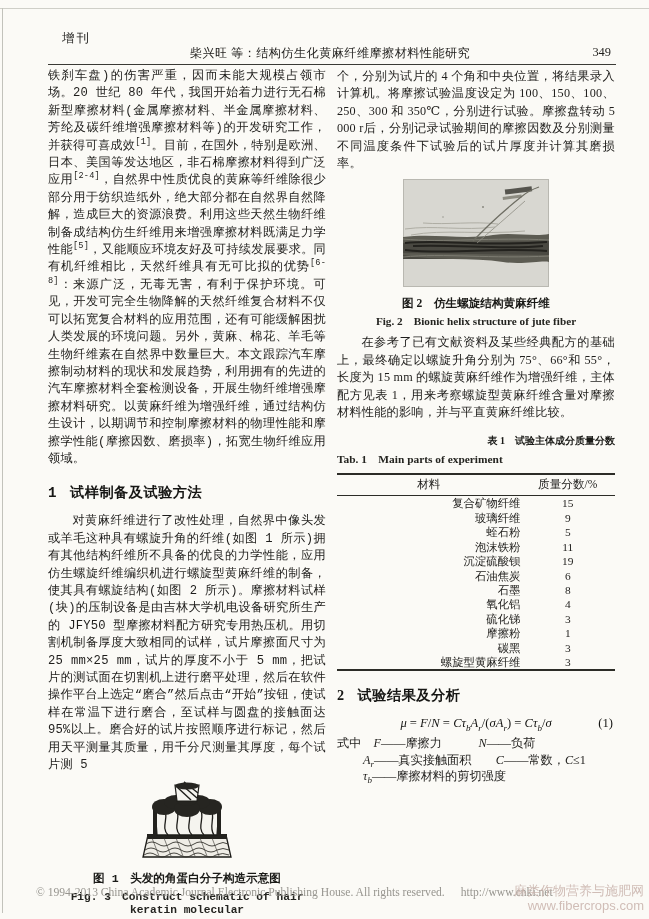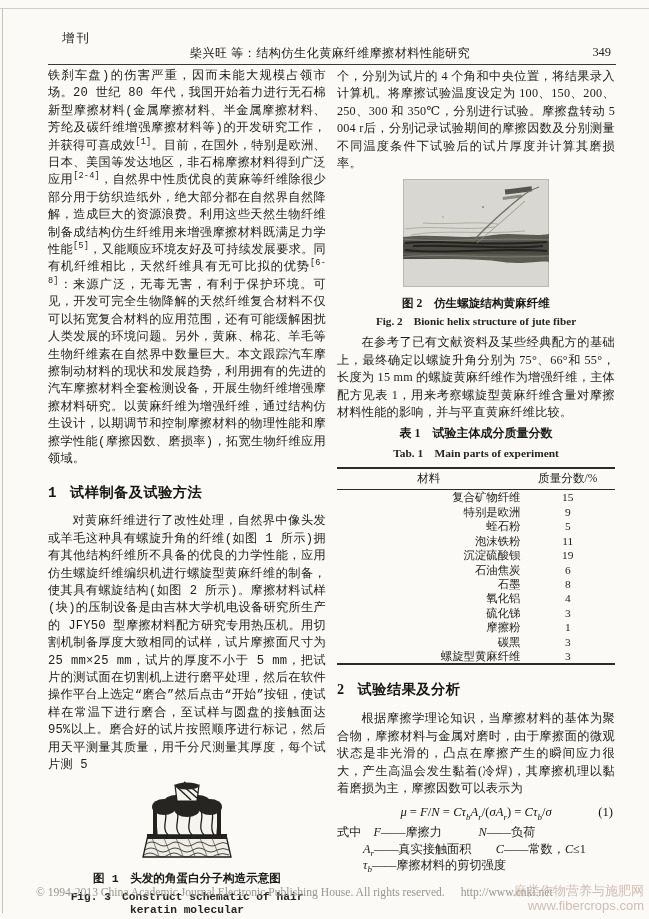--- a/index.html
+++ b/index.html
@@ -27,22 +27,22 @@
   sup{font-size:8.6px;line-height:0;vertical-align:super;}
   sub{font-size:9px;line-height:0;vertical-align:sub;}
 
   .sec-heading{margin:15px 0 11px;font-size:14.2px;font-weight:bold;color:#161614;letter-spacing:0.5px;}
   .sec-num{margin-right:13px;}
 
   .fig-wrap{text-align:center;margin-top:7px;}
   .cap-zh{text-align:center;font-size:11.6px;font-weight:bold;margin-top:5px;color:#1b1b18;}
   .cap-en{text-align:center;font-size:11.2px;font-weight:bold;margin-top:3px;color:#242420;}
 
-  .tbl-title-zh{text-align:center;font-weight:bold;font-size:12px;margin-top:4px;color:#1b1b18;}
-  .tbl-title-en{text-align:center;font-weight:bold;font-size:11.4px;margin-top:4px;color:#242420;}
+  .tbl-title-zh{text-align:right;font-weight:bold;font-size:10px;margin-top:13px;color:#1b1b18;}
+  .tbl-title-en{text-align:left;font-weight:bold;font-size:11.4px;margin-top:4px;color:#242420;}
   table.comp{width:100%;border-collapse:collapse;margin-top:6px;font-size:11.4px;
     border-top:2px solid #2c2c27;border-bottom:2px solid #2c2c27;}
   table.comp th{font-weight:normal;border-bottom:1px solid #2c2c27;padding:2px 0 3px;font-size:11.6px;text-align:center;}
   table.comp td{padding:0;height:14.4px;line-height:14.4px;}
   td.cell-material{padding-left:30px;text-align:right;}
   td.cell-value,th.col-val{text-align:center;width:34%;}
 
   .formula-line{position:relative;text-align:center;font-size:12.6px;margin:8px 0 4px;color:#141412;}
   .formula-number{position:absolute;right:2px;top:0;font-style:normal;}
   .where p{margin:0;font-size:12.2px;line-height:16.2px;text-align:left;}
@@ -113,21 +113,21 @@
       </g>
       <ellipse cx="59" cy="5" rx="12" ry="3.5" fill="#262521"></ellipse>
       <path d="M56,1 C59,3 57,5 60,6" stroke="#262521" stroke-width="2" fill="none"></path>
     </svg>
     <div class="cap-zh">图 1　头发的角蛋白分子构造示意图</div>
     <div class="cap-en">Fig. 3　Construct schematic of hair keratin molecular</div>
   </div>
 </div>
 
 <div class="col-right">
-  <p class="body">个，分别为试片的 4 个角和中央位置，将结果录入计算机。将摩擦试验温度设定为 100、150、200、250、300 和 350℃，分别进行试验。摩擦盘转动 5 004 r后，分别记录试验期间的摩擦因数及分别测量不同温度条件下试验后的试片厚度并计算其磨损率。</p>
+  <p class="body">个，分别为试片的 4 个角和中央位置，将结果录入计算机。将摩擦试验温度设定为 100、150、100、250、300 和 350℃，分别进行试验。摩擦盘转动 5 000 r后，分别记录试验期间的摩擦因数及分别测量不同温度条件下试验后的试片厚度并计算其磨损率。</p>
 
   <div class="fig-wrap">
     <svg width="146" height="108" viewBox="0 0 146 108">
       <rect width="146" height="108" fill="#d8d7d1"></rect>
       <rect x="0.5" y="0.5" width="145" height="107" fill="none" stroke="#b9b8b1"></rect>
 
       <g transform="rotate(-7 115 12)">
         <rect x="102" y="9" width="27" height="5" fill="#55544e"></rect>
         <rect x="99" y="16" width="19" height="3" fill="#8d8c82"></rect>
       </g>
@@ -170,21 +170,21 @@
         <th>材料</th>
         <th class="col-val">质量分数/%</th>
       </tr>
     </thead>
     <tbody>
         <tr>
           <td class="cell-material">复合矿物纤维</td>
           <td class="cell-value">15</td>
         </tr>
         <tr>
-          <td class="cell-material">特别是欧洲</td>
+          <td class="cell-material">玻璃纤维</td>
           <td class="cell-value">9</td>
         </tr>
         <tr>
           <td class="cell-material">蛭石粉</td>
           <td class="cell-value">5</td>
         </tr>
         <tr>
           <td class="cell-material">泡沫铁粉</td>
           <td class="cell-value">11</td>
         </tr>
@@ -220,21 +220,20 @@
           <td class="cell-material">螺旋型黄麻纤维</td>
           <td class="cell-value">3</td>
         </tr>
       </tbody>
   </table>
 
   <div class="sec-heading">
     <span class="sec-num">2</span><span>试验结果及分析</span>
   </div>
 
-  <p class="body indent">根据摩擦学理论知识，当摩擦材料的基体为聚合物，摩擦材料与金属对磨时，由于摩擦面的微观状态是非光滑的，凸点在摩擦产生的瞬间应力很大，产生高温会发生黏着(冷焊)，其摩擦机理以黏着磨损为主，摩擦因数可以表示为</p>
 
   <div class="formula-line">
     <span><span style="font-style: italic;">μ</span><span> = </span><span style="font-style: italic;">F</span><span>/</span><span style="font-style: italic;">N</span><span> = </span><span style="font-style: italic;">C</span><span style="font-style: italic;">τ</span><sub style="font-style: italic;">b</sub><span style="font-style: italic;">A</span><sub style="font-style: italic;">r</sub><span>/(</span><span style="font-style: italic;">σA</span><sub style="font-style: italic;">r</sub><span>) = </span><span style="font-style: italic;">C</span><span style="font-style: italic;">τ</span><sub style="font-style: italic;">b</sub><span>/</span><span style="font-style: italic;">σ</span></span>
     <span class="formula-number">(1)</span>
   </div>
 
   <div class="where">
     <p><span>式中　</span><span style="font-style: italic;">F</span><span>——摩擦力　　　</span><span style="font-style: italic;">N</span><span>——负荷</span></p>
     <p class="w-ind"><span style="font-style: italic;">A</span><sub style="font-style: italic;">r</sub><span>——真实接触面积　　</span><span style="font-style: italic;">C</span><span>——常数，</span><span style="font-style: italic;">C</span><span>≤1</span></p>
     <p class="w-ind"><span style="font-style: italic;">τ</span><sub style="font-style: italic;">b</sub><span>——摩擦材料的剪切强度</span></p>

